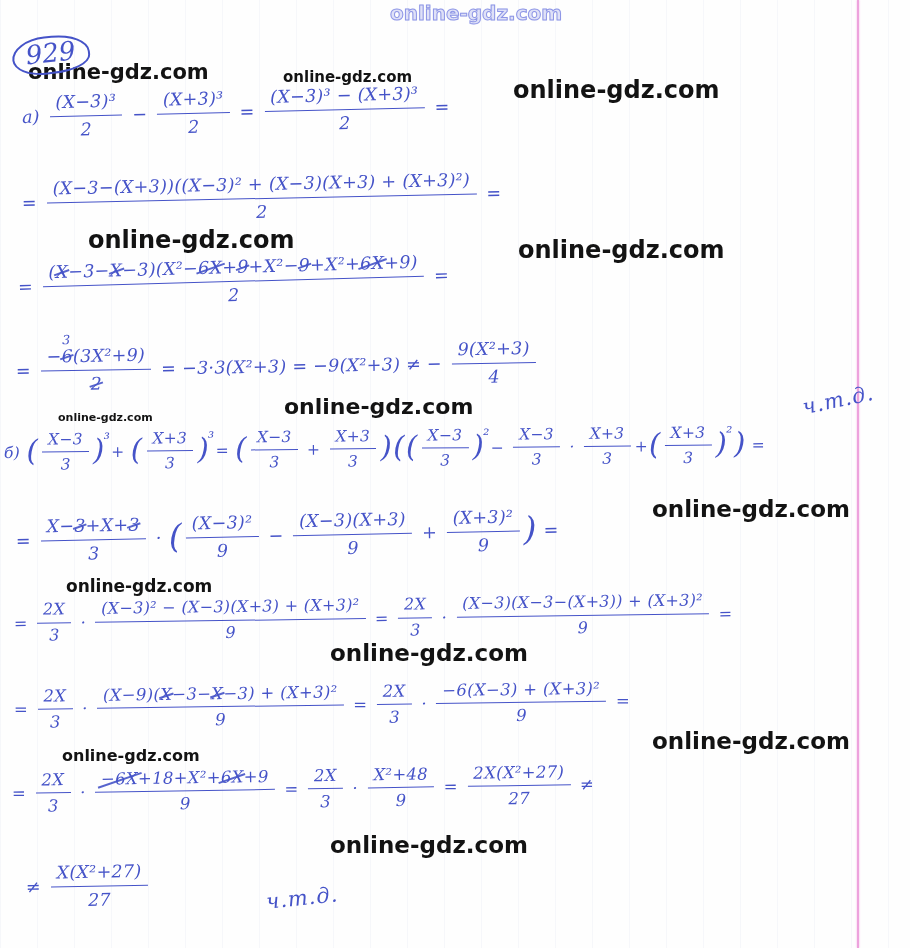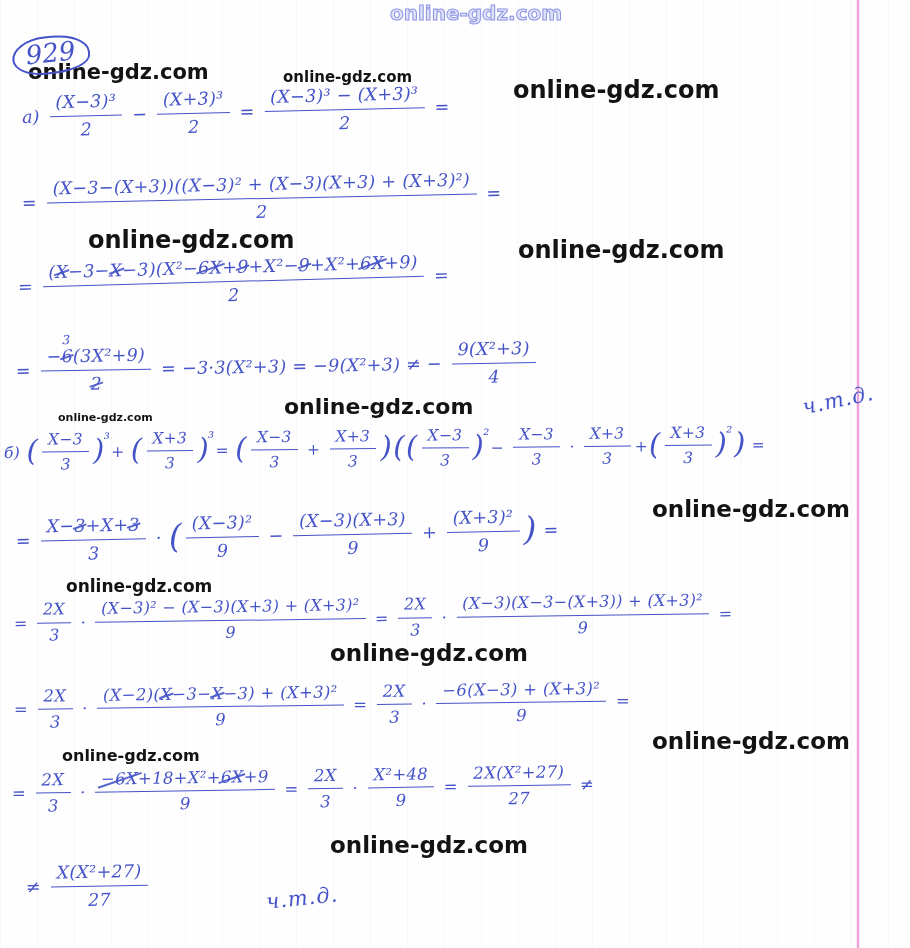--- a/index.html
+++ b/index.html
@@ -299,21 +299,21 @@
   <div class="mline l-b4">
       <span class="tok">= </span>
       <span class="frac">
         <span class="num"><span class="tok">2X</span></span>
         <span class="den">
           <span class="tok">3</span>
         </span>
       </span>
       <span class="tok"> · </span>
       <span class="frac">
-        <span class="num"><span class="tok">(X−2)(</span><span class="tok strike">X</span><span class="tok">−3−</span><span class="tok strike">X</span><span class="tok">−3) + (X+3)²</span></span>
+        <span class="num"><span class="tok">(X−9)(</span><span class="tok strike">X</span><span class="tok">−3−</span><span class="tok strike">X</span><span class="tok">−3) + (X+3)²</span></span>
         <span class="den">
           <span class="tok">9</span>
         </span>
       </span>
       <span class="tok"> = </span>
       <span class="frac">
         <span class="num"><span class="tok">2X</span></span>
         <span class="den">
           <span class="tok">3</span>
         </span>

